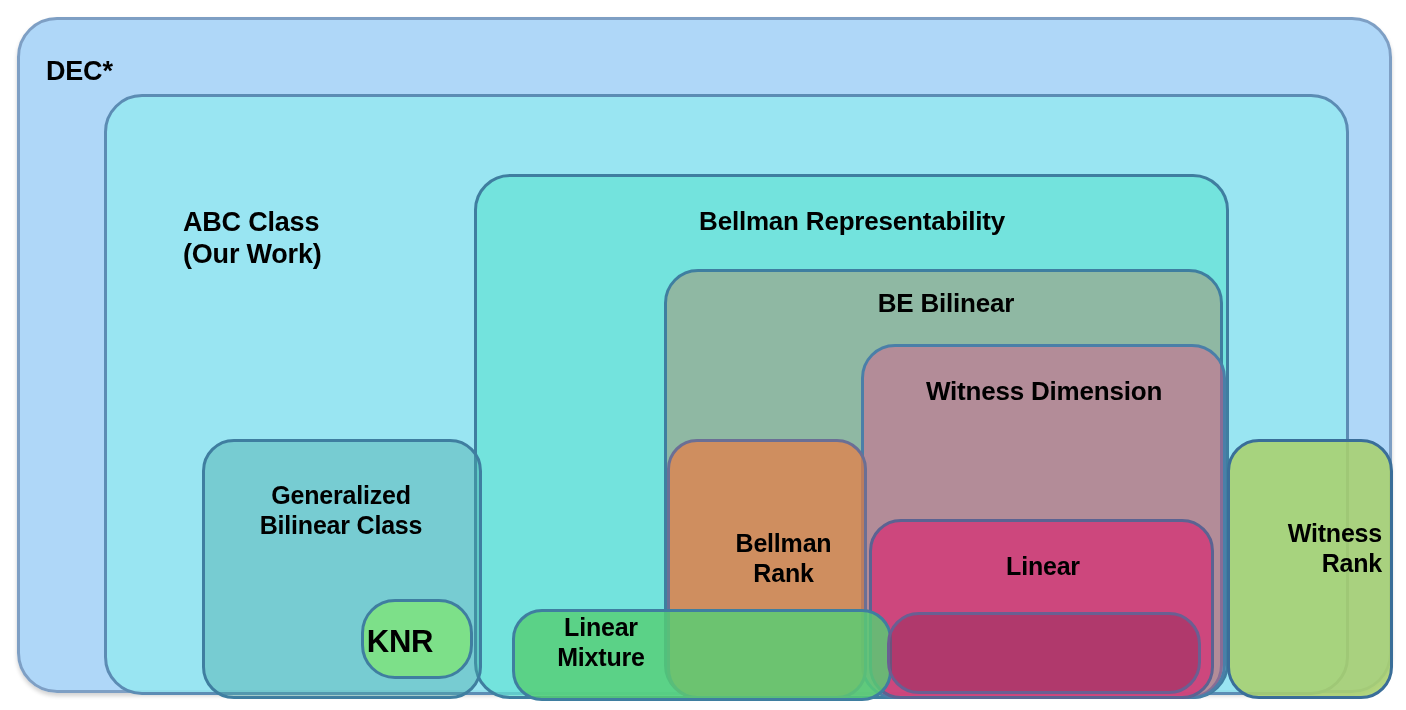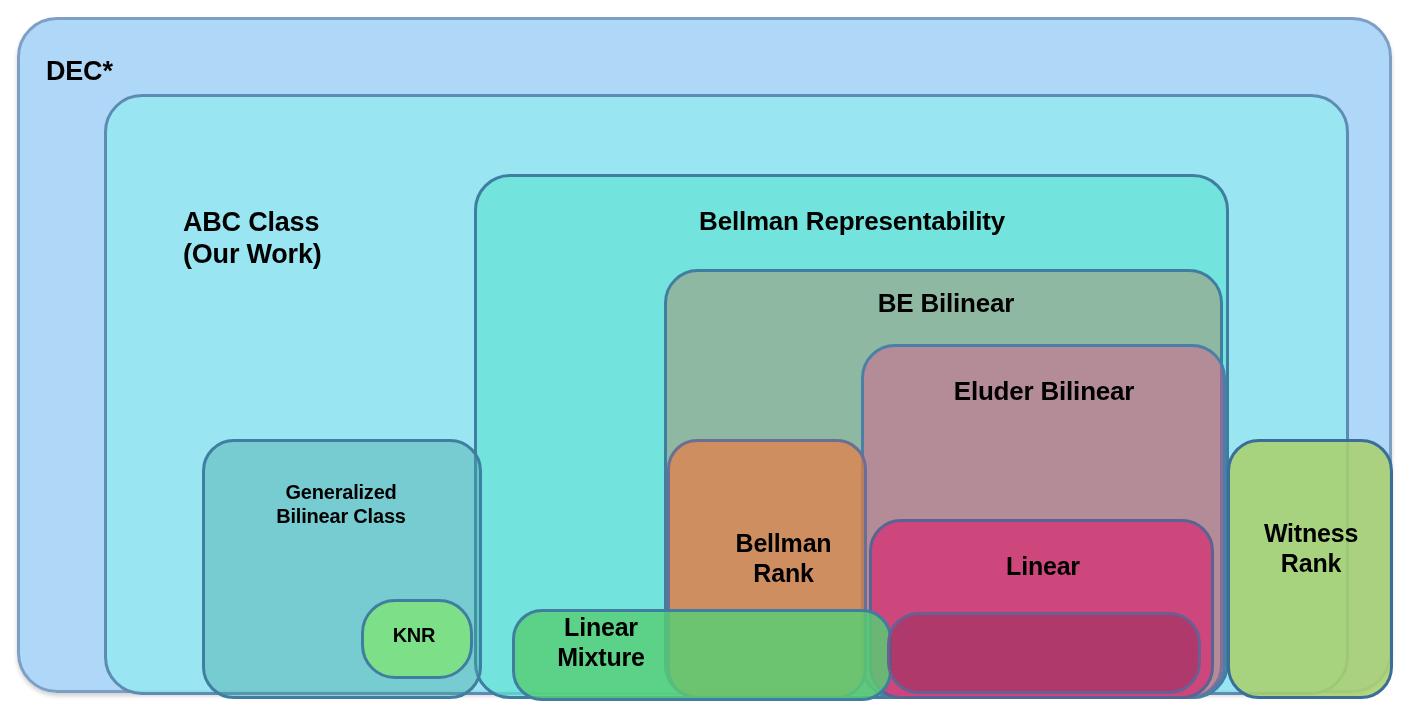--- a/index.html
+++ b/index.html
@@ -115,26 +115,26 @@
     border-color: #6a5f92;
     border-radius: 32px;
   }
 
   
   .l-dec       { left: 46px;   top: 56px;   font-size: 27px; text-align: left; }
   .l-abc       { left: 183px;  top: 186px;  font-size: 27px; text-align: left; margin-top: 21px; }
   .l-bellrep   { left: 655px;  top: 206px;  width: 394px; font-size: 26px; text-align: center; }
   .l-bedim     { left: 838px;  top: 288px;  width: 216px; font-size: 26px; }
   .l-eluder    { left: 902px;  top: 376px;  width: 284px; font-size: 26px; }
-  .l-genbil    { left: 216px;  top: 481px;  width: 250px; font-size: 20px; }
-  .l-witness   { left: 1240px; top: 519px;  width: 142px; font-size: 25px; }
+  .l-genbil    { left: 216px;  top: 481px;  width: 250px; font-size: 25px; }
+  .l-witness   { left: 1240px; top: 519px;  width: 142px; font-size: 25px; text-align: right; }
   .l-bellrank  { left: 706px;  top: 529px;  width: 155px; font-size: 25px; }
   .l-linear    { left: 940px;  top: 552px;  width: 206px; font-size: 25px; }
   .l-linmix    { left: 521px;  top: 613px;  width: 160px; font-size: 25px; }
-  .l-knr       { left: 366px;  top: 624px;  width: 96px;  font-size: 20px; }
+  .l-knr       { left: 352px;  top: 624px;  width: 96px;  font-size: 31px; }
   .l-tabular   { left: 940px;  top: 637px;  width: 212px; font-size: 25px; }
 </style>
 </head>
 <body>
 
 <div id="stage">
 
   <div class="setbox b-dec"></div>
   <div class="setbox b-abc"></div>
   <div class="setbox b-bellrep"></div>
@@ -146,21 +146,21 @@
   <div class="setbox b-linear"></div>
   <div class="setbox b-linmix"></div>
   <div class="setbox b-knr"></div>
   <div class="setbox b-tabular"></div>
 
   <div class="label l-dec">DEC*</div>
   <div class="label l-abc">ABC Class
 (Our Work)</div>
   <div class="label l-bellrep">Bellman Representability</div>
   <div class="label l-bedim">BE Bilinear</div>
-  <div class="label l-eluder">Eluder Bilinear</div>
+  <div class="label l-eluder">Witness Dimension</div>
   <div class="label l-genbil">Generalized
 Bilinear Class</div>
   <div class="label l-witness">Witness
 Rank</div>
   <div class="label l-bellrank">Bellman
 Rank</div>
   <div class="label l-linear">Linear</div>
   <div class="label l-linmix">Linear
 Mixture</div>
   <div class="label l-knr">KNR</div>

